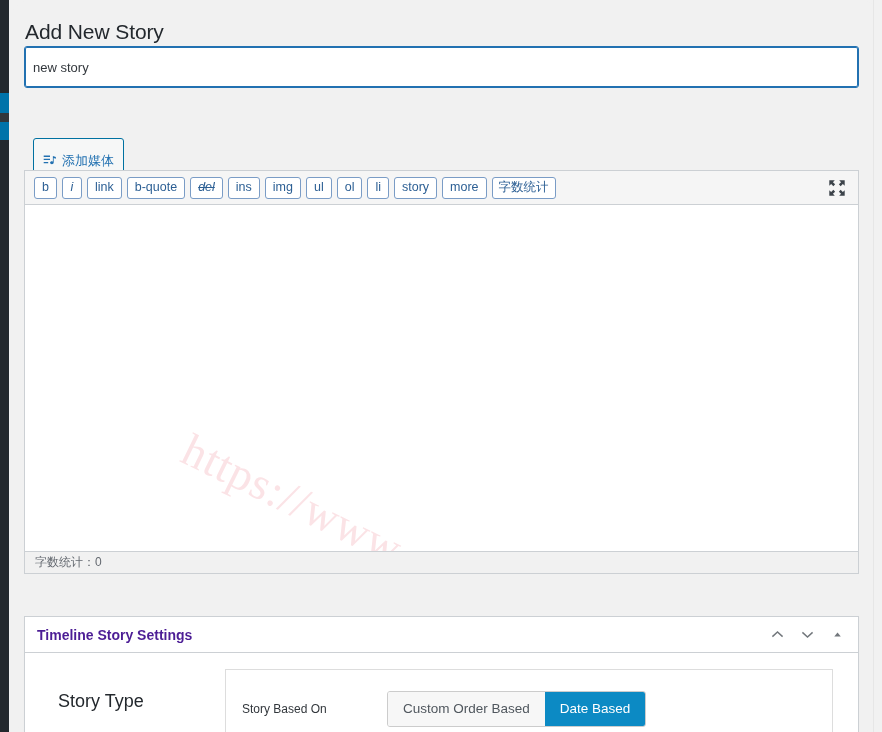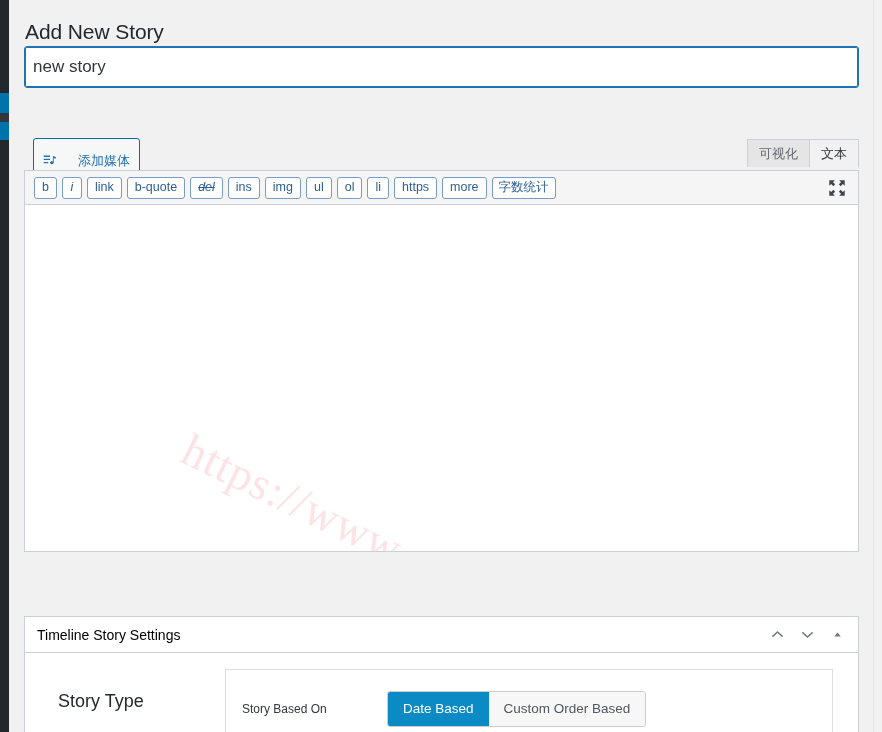--- a/index.html
+++ b/index.html
@@ -59,21 +59,21 @@
   .title-input-wrap {
     position: absolute;
     left: 15px; top: 46px;
     width: 835px; height: 41px;
   }
   .title-input {
     width: 100%; height: 100%;
     border: 1px solid #2271b1;
     border-radius: 3px;
     background: #fff;
-    font-size: 17px;
+    font-size: 13px;
     font-family: "Liberation Sans", "DejaVu Sans", sans-serif;
     color: #32373c;
     padding: 20px 8px;
     outline: none;
     box-shadow: 0 0 0 1px #2271b1 inset;
   }
 
   
   .editor-box {
     position: absolute;
@@ -86,21 +86,21 @@
     position: absolute;
     left: 0; top: 0;
     width: 835px; height: 40px;
   }
   .insert-media-btn {
     position: absolute;
     left: 9px; top: 8px;
     height: 45px;
     display: inline-flex;
     align-items: center;
-    gap: 19px;
+    gap: 3px;
     padding: 0 9px 0 7px;
     border: 1px solid #0071a1;
     border-radius: 3px;
     background: #f6f7f7;
     color: #2271b1;
     font-size: 13px;
     line-height: 1;
     cursor: pointer;
     white-space: nowrap;
   }
@@ -244,22 +244,22 @@
   .mb-header {
     position: relative;
     height: 36px;
     border-bottom: 1px solid #ccd0d4;
     display: flex;
     align-items: center;
     padding: 0 12px;
   }
   .mb-title {
     font-size: 14px;
-    font-weight: 400;
-    color: #000000;
+    font-weight: 700;
+    color: #4c1d95;
   }
   .mb-actions {
     position: absolute;
     right: 8px; top: 0; bottom: 0;
     display: flex;
     align-items: center;
     gap: 4px;
   }
   .mb-act {
     width: 26px; height: 26px;
@@ -355,55 +355,54 @@
         <button class="insert-media-btn">
           <span class="media-icon">
             <svg width="18" height="18" viewBox="0 0 20 20" fill="#2271b1" aria-hidden="true">
               <path d="M13.2 4.5v6.2c-.3-.2-.7-.3-1.1-.3-1.1 0-2 .7-2 1.6s.9 1.6 2 1.6 2-.7 2-1.6V6.6l2.4 1V5.5l-3.3-1zM3 4h7v1.5H3V4zm0 3.5h7V9H3V7.5zM3 11h5v1.5H3V11z"></path>
               <circle cx="5.5" cy="13.5" r="0"></circle>
             </svg>
           </span>
           <span>添加媒体</span>
         </button>
 
-        <div class="editor-tabs">
-          <div class="ed-tab">可视化</div>
-          <div class="ed-tab active">文本</div>
-        </div>
       </div>
 
       <div class="qt-bar" id="qt-bar">
         <button class="qt-btn b">b</button>
           <button class="qt-btn i">i</button>
           <button class="qt-btn link">link</button>
           <button class="qt-btn ">b-quote</button>
           <button class="qt-btn del">del</button>
           <button class="qt-btn ">ins</button>
           <button class="qt-btn ">img</button>
           <button class="qt-btn ">ul</button>
           <button class="qt-btn ">ol</button>
           <button class="qt-btn ">li</button>
-          <button class="qt-btn ">https</button>
+          <button class="qt-btn ">story</button>
           <button class="qt-btn ">more</button>
           <button class="qt-btn cjk">字数统计</button>
           <div class="fullscreen-btn">
           <svg width="22" height="22" viewBox="0 0 20 20" fill="#3c434a" aria-hidden="true">
             <path d="M3 3h5L6.3 4.7l2 2-1.6 1.6-2-2L3 8V3zm14 0v5l-1.7-1.7-2 2-1.6-1.6 2-2L12 3h5zM3 17v-5l1.7 1.7 2-2 1.6 1.6-2 2L8 17H3zm14 0h-5l1.7-1.7-2-2 1.6-1.6 2 2L17 12v5z"></path>
           </svg>
         </div>
       </div>
 
       <div class="ed-area">
         <div class="watermark">
           <div class="wm-url">https://www.pythonthree.com</div>
 
         </div>
         <textarea class="ed-content" style=""></textarea>
       </div>
 
+      <div class="wc-bar">
+        <span>字数统计：0</span>
+      </div>
     </div>
 
     <div class="metabox">
       <div class="mb-header">
         <span class="mb-title">Timeline Story Settings</span>
         <div class="mb-actions">
           <div class="mb-act">
             <svg width="17" height="17" viewBox="0 0 20 20" fill="none" stroke="#72777c" stroke-width="1.7" aria-hidden="true">
               <path d="M4 12.5L10 7l6 5.5"></path>
             </svg>
@@ -420,22 +419,22 @@
           </div>
         </div>
       </div>
 
       <div class="mb-body">
         <div class="row-story-type">
           <div class="row-label">Story Type</div>
           <div class="inner-panel">
             <div class="inner-label">Story Based On</div>
             <div class="toggle-group">
+              <button class="toggle-btn">Custom Order Based</button>
               <button class="toggle-btn active">Date Based</button>
-              <button class="toggle-btn">Custom Order Based</button>
             </div>
           </div>
         </div>
       </div>
     </div>
 
     <div class="scroll-sliver"></div>
   </div>
 </div>
 

